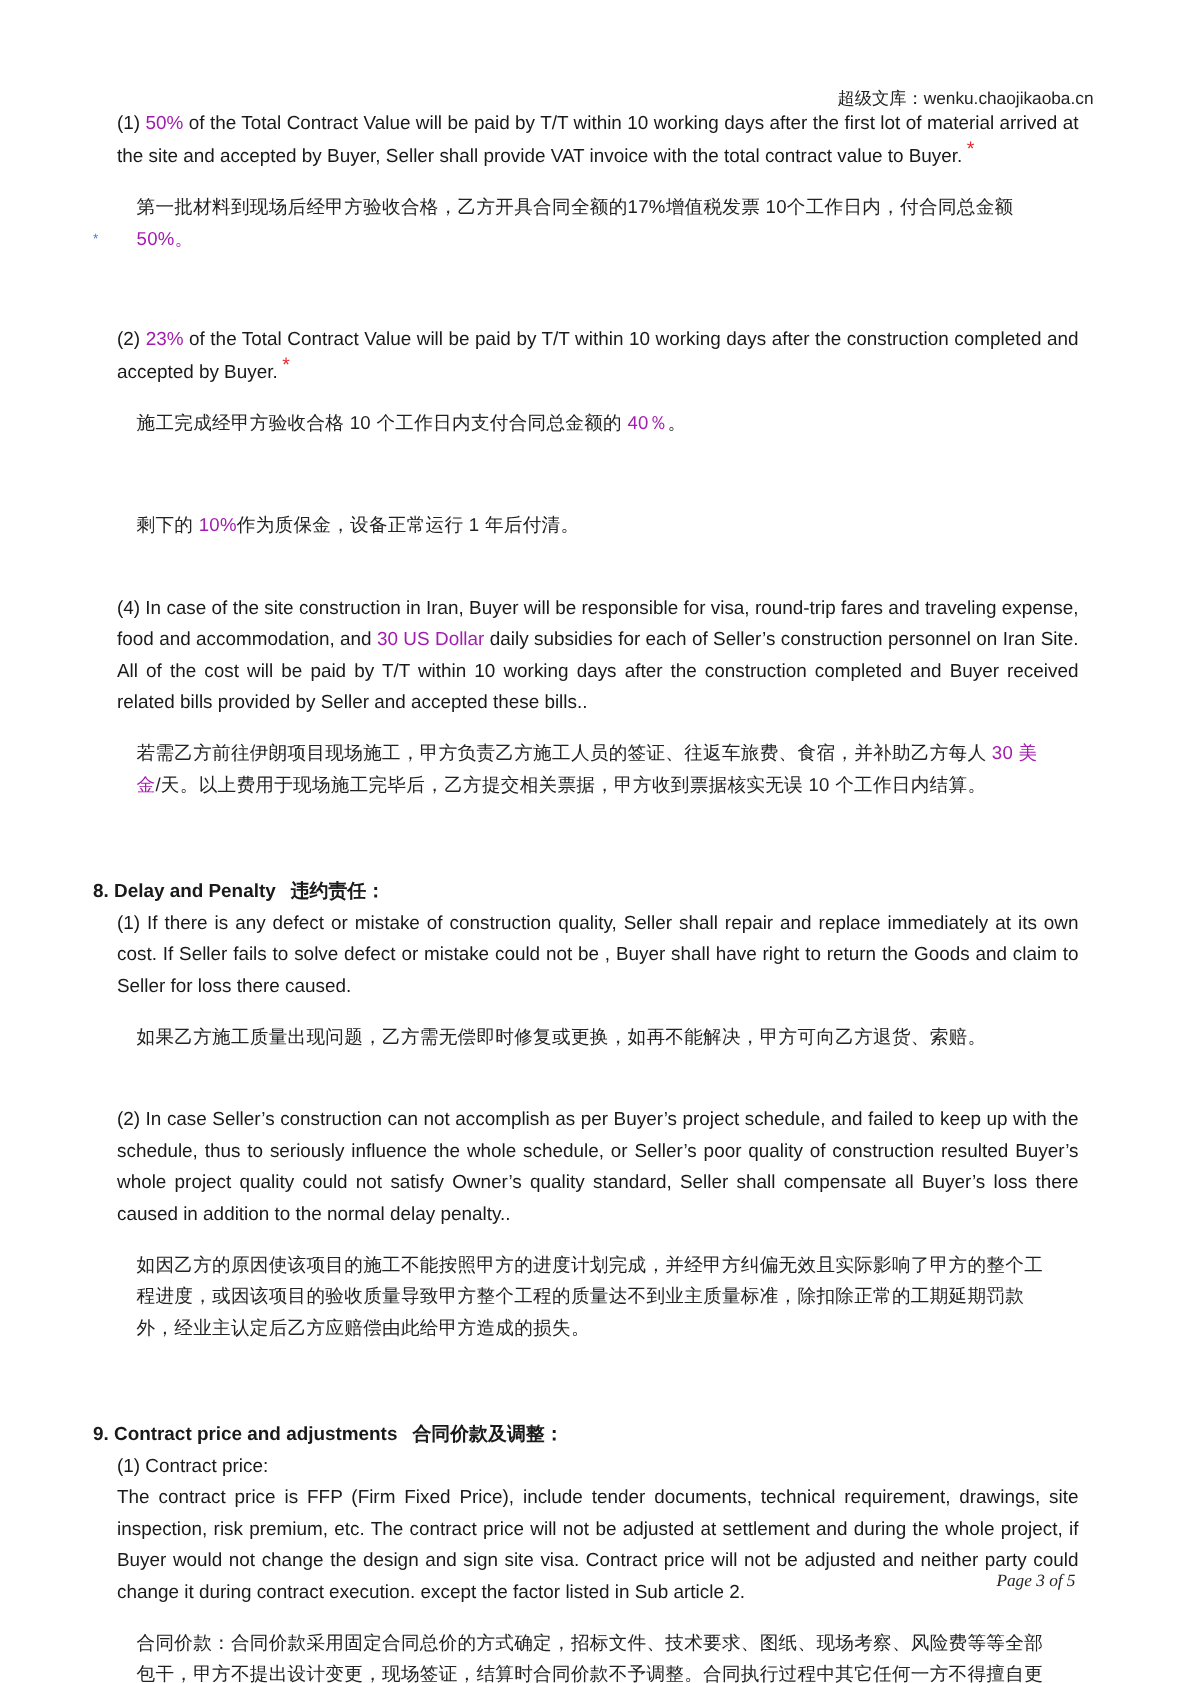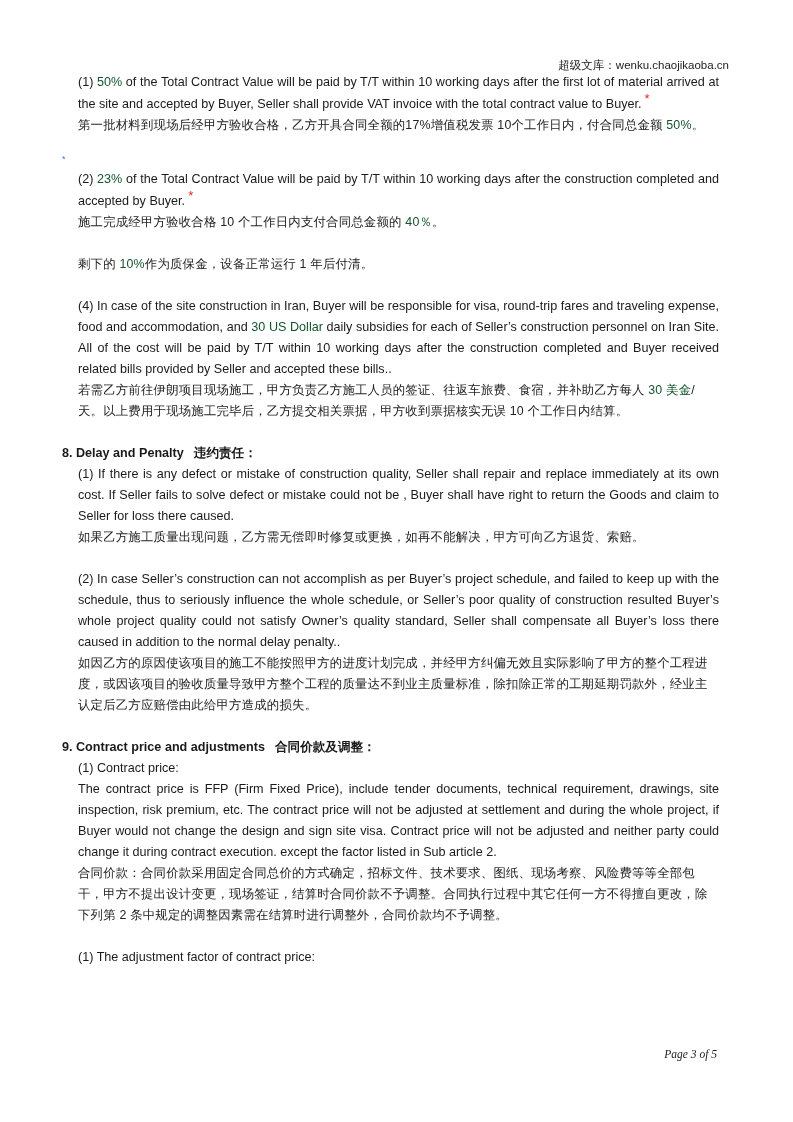--- a/index.html
+++ b/index.html
@@ -4,27 +4,27 @@
 <style>
   html, body { margin:0; padding:0; background:#ffffff; }
   body { width:793px; height:1122px; position:relative; overflow:hidden;
          font-family:"Liberation Sans", sans-serif; color:#1a1a1a; }
   .header { position:absolute; top:58px; right:64px; font-family:Liberation Sans, sans-serif;
             font-size:11.5px; color:#222; }
   .footer { position:absolute; top:1048px; right:76px; font-family:"Liberation Serif", serif;
             font-size:11.5px; color:#222;font-style:italic; }
   .content { position:absolute; left:78px; top:72px; width:641px; }
   .p { font-size:12.6px; line-height:21px; text-align:justify; margin:0; }
-  .cn { font-size:12.4px; line-height:21px; margin:0; color:#222; letter-spacing:0.2px; }
-  .blue { color:#14532d; }
+  .cn { font-size:12.4px; line-height:21px; margin:13px; color:#222; letter-spacing:0.2px; }
+  .blue { color:#a21caf; }
   .star { color:#e8262a; font-size:13px; position:relative; top:-5px; margin-left:3px; }
   .bstar { position:absolute; left:62px; top:154px; color:#3a74e8; font-size:9px; }
   .gap { height:21px; }
   .gap2 { height:12px; }
-  .sec { font-size:12.6px; font-weight:bold; line-height:21px; margin:0 0 0 -16px; }
+  .sec { font-size:12.6px; font-weight:bold; line-height:21px; margin:16px 0 0 -16px; }
   .sec .cnh { font-weight:bold; margin-left:10px; }
 </style>
 </head>
 <body>
 
 <div class="header">超级文库：wenku.chaojikaoba.cn</div>
 
 <span class="bstar">*</span>
 
 <div class="content">

